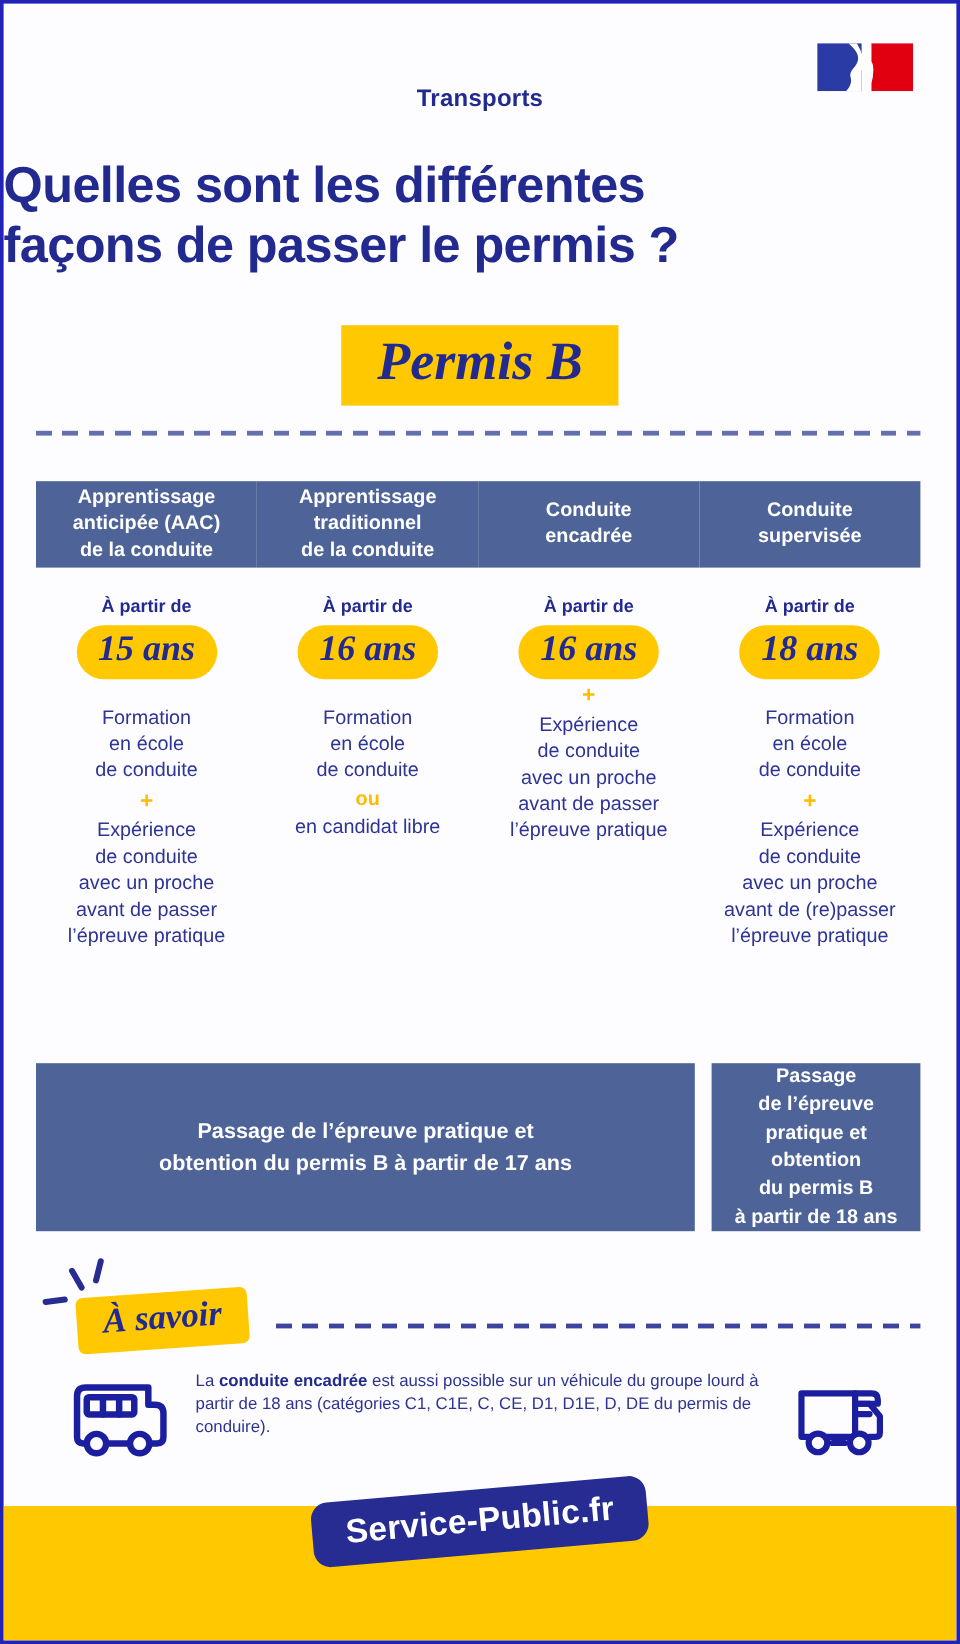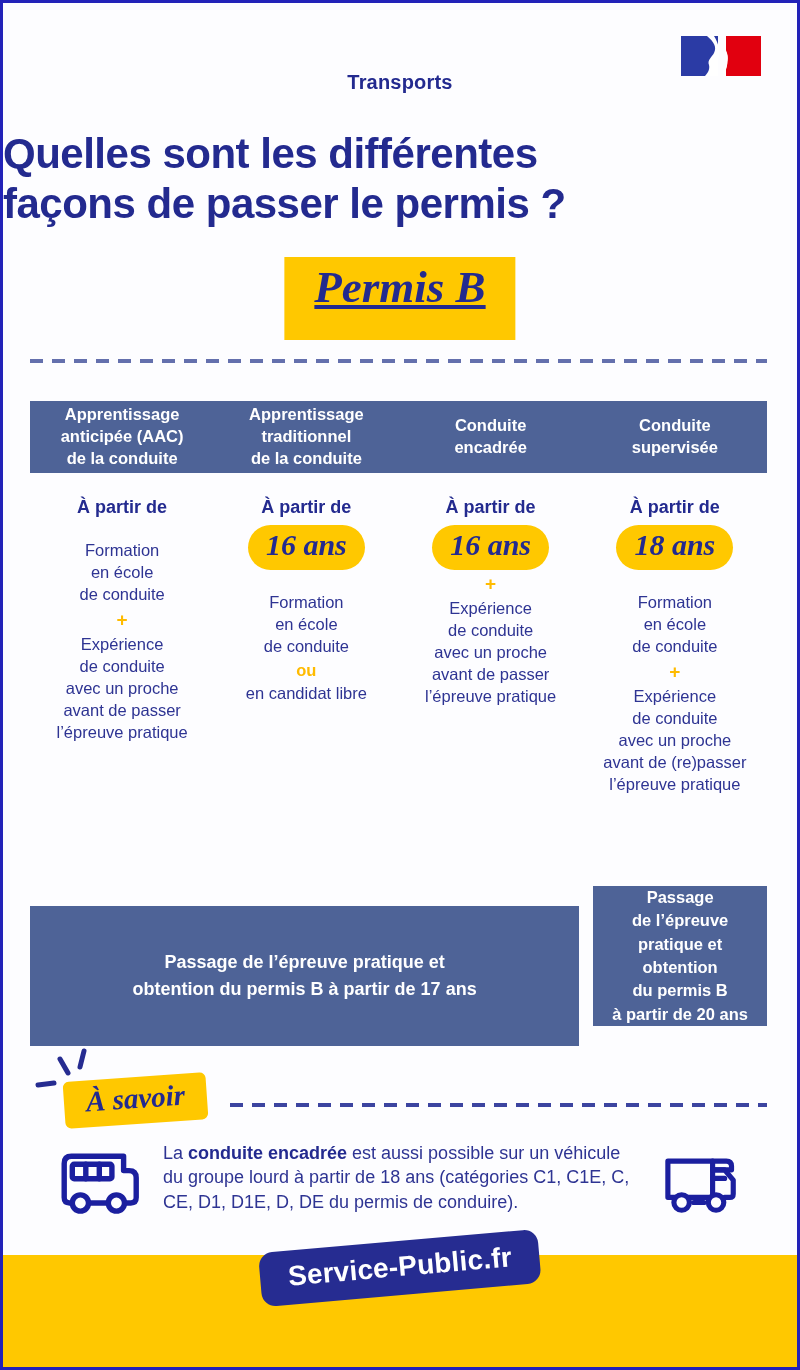--- a/index.html
+++ b/index.html
@@ -20,63 +20,63 @@
     position: absolute; top: 68px; left: 0; width: 100%;
     text-align: center; font-size: 20px; font-weight: bold; color: #232a8f;
     letter-spacing: .2px;
   }
   .title {
     position: absolute; top: 126px; left: 0; width: 100%;
     font-size: 42px; font-weight: bold; color: #232a8f;
     line-height: 1.18; white-space: pre-line; letter-spacing: -0.5px;
   }
   .permis-badge {
-    position: absolute; top: 254px; left: 50%; transform: translateX(-50%);
+    position: absolute; top: 268px; left: 50%; transform: translateX(-50%);
     background: #ffc800; color: #232a8f;
     font-family: "Liberation Serif", serif; font-style: italic; font-weight: bold;
-    font-size: 45px; padding: 4px 30px 27px 30px; text-decoration: underline;
+    font-size: 45px; padding: 4px 30px 11px 30px;
   }
   .divider-top {
     position: absolute; top: 356px; left: 27px; width: 737px; height: 4px;
     background: repeating-linear-gradient(90deg, #6470ad 0 13px, transparent 13px 22px);
   }
   
   .columns {
     position: absolute; top: 398px; left: 27px; width: 737px;
     display: grid; grid-template-columns: repeat(4, 1fr); 
   }
   .column { display: flex; flex-direction: column; align-items: center; text-align: center; }
   .col-header {
     width: 100%; height: 72px;
     background: #4e6397; color: #ffffff;
     font-weight: bold; font-size: 16.5px; line-height: 1.32;
     display: flex; align-items: center; justify-content: center;
     white-space: pre-line;
   }
-  .age-label { margin-top: 24px; font-weight: bold; font-size: 18px; color: #232a8f; }
+  .age-label { margin-top: 24px; font-weight: bold; font-size: 15px; color: #232a8f; }
   .age-pill {
     margin-top: 7px; background: #ffc800; border-radius: 26px;
     padding: 3px 18px 8px 18px;
     font-family: "Liberation Serif", serif; font-style: italic; font-weight: bold;
     font-size: 30px; color: #232a8f;
   }
   .col-body { margin-top: 22px; font-size: 16.5px; line-height: 1.33; color: #2e3493; white-space: pre-line; }
   .connector { margin: 3px 0; font-weight: bold; font-size: 19px; color: #ffbb00; }
   .connector.ou { font-size: 16.5px; text-align: center; }
   
   .result-bars {
     position: absolute; top: 883px; left: 27px; width: 737px;
     display: grid; grid-template-columns: repeat(4, 1fr); column-gap: 14px;
   }
   .bar {
     background: #4e6397; color: #ffffff; font-weight: bold;
     display: flex; align-items: center; justify-content: center;
     text-align: center; white-space: pre-line; height: 140px;
   }
-  .bar.wide { grid-column: 1 / 4; font-size: 18px; line-height: 1.5; margin-top: 20px; }
+  .bar.wide { grid-column: 1 / 4; font-size: 18px; line-height: 1.5; }
   .bar.narrow { grid-column: 4 / 5; font-size: 16.5px; line-height: 1.42; }
   
   .savoir-wrap { position: absolute; top: 1052px; left: 27px; width: 737px; height: 80px; }
   .sparkles { position: absolute; left: 2px; top: -8px; width: 70px; height: 58px; }
   .savoir-badge {
     position: absolute; left: 34px; top: 22px;
     background: #ffc800; color: #232a8f;
     font-family: "Liberation Serif", serif; font-style: italic; font-weight: bold;
     font-size: 29px; padding: 5px 22px 9px 22px; border-radius: 6px;
     transform: rotate(-4deg);
@@ -85,21 +85,21 @@
     position: absolute; left: 200px; right: 0; top: 48px; height: 4px;
     background: repeating-linear-gradient(90deg, #3c44a0 0 13px, transparent 13px 22px);
   }
   
   .note-row { position: absolute; top: 1138px; left: 54px; width: 700px; display: flex; align-items: flex-start; }
   .vehicle-icon { flex: 0 0 auto; }
   .vehicle-icon.bus { width: 90px; height: 76px; margin-top: 6px; }
   .vehicle-icon.truck { width: 86px; height: 72px; margin-top: 10px; margin-left: 28px; }
   .note-text {
     margin-left: 16px; width: 470px;
-    font-size: 18px; line-height: 1.36; color: #2e3493;
+    font-size: 14px; line-height: 1.36; color: #2e3493;
   }
   .note-text b { color: #232a8f; }
   
   .footer-band { position: absolute; left: 0; bottom: 0; width: 100%; height: 112px; background: #ffc800; }
   .footer-badge {
     position: absolute; top: 1238px; left: 50%;
     transform: translateX(-50%) rotate(-5deg);
     background: #262c91; color: #ffffff; font-weight: bold; font-size: 28px;
     padding: 10px 28px 12px 28px; border-radius: 14px;
     letter-spacing: .2px;
@@ -127,20 +127,21 @@
 
   <div class="divider-top"></div>
 
   <div class="columns">
 
     <div class="column">
       <div class="col-header">Apprentissage
 anticipée (AAC)
 de la conduite</div>
       <div class="age-label">À partir de</div>
+      <div class="age-pill">15 ans</div>
       <div class="col-body">Formation
 en école
 de conduite</div>
       <div class="connector">+</div>
       <div class="col-body" style="margin-top:0">Expérience
 de conduite
 avec un proche
 avant de passer
 l’épreuve pratique</div>
     </div>
@@ -190,21 +191,21 @@
   </div>
 
   <div class="result-bars">
     <div class="bar wide">Passage de l’épreuve pratique et
 obtention du permis B à partir de 17 ans</div>
     <div class="bar narrow">Passage
 de l’épreuve
 pratique et
 obtention
 du permis B
-à partir de 20 ans</div>
+à partir de 18 ans</div>
   </div>
 
   <div class="savoir-wrap">
     <svg class="sparkles" viewBox="0 0 70 58" fill="none" stroke="#262c91" stroke-width="5" stroke-linecap="round" aria-hidden="true">
       <line x1="52" y1="4" x2="48" y2="20"></line>
       <line x1="28" y1="12" x2="36" y2="26"></line>
       <line x1="6" y1="38" x2="22" y2="36"></line>
     </svg>
     <div class="savoir-badge">À savoir</div>
     <div class="savoir-dashes"></div>

